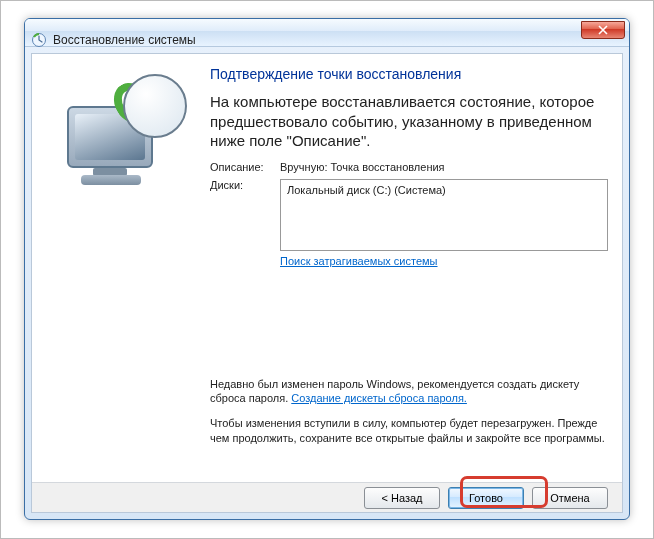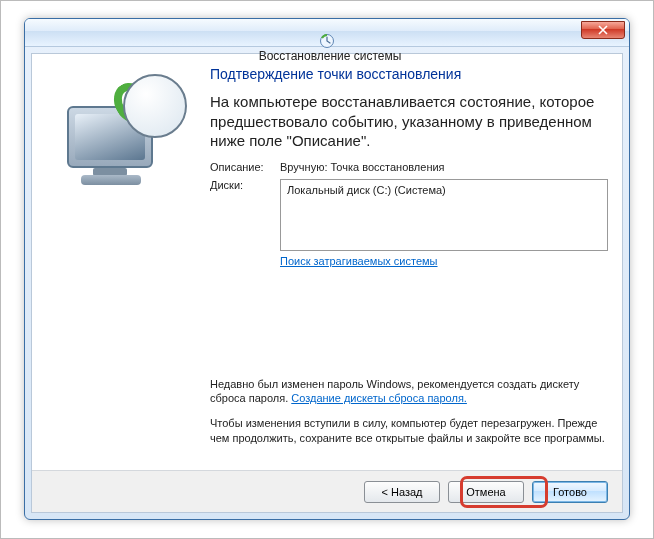--- a/index.html
+++ b/index.html
@@ -31,21 +31,20 @@
       overflow: hidden;
     }
     .titlebar {
       height: 28px;
       background: linear-gradient(180deg,#f6fbff 0%,#dfecfa 45%,#cde0f4 46%,#e8f3ff 100%);
       border-bottom: 1px solid #b5c9df;
       display: flex;
       align-items: center;
       padding: 14px 0 0 6px;
       position: relative;
-      flex-direction: column;
     }
     .titlebar-icon {
       width: 16px; height: 16px;
       margin-right: 6px;
       display: flex; align-items: center; justify-content: center;
     }
     .titlebar-title {
       font-size: 12px;
       color: #222;
     }
@@ -181,21 +180,21 @@
       padding-left: 70px;
       font-size: 11px;
     }
     .bottom-block {
       margin-top: 110px;
       font-size: 11px;
       line-height: 1.35;
     }
     .bottom-block p { margin-bottom: 10px; }
     .button-bar {
-      height: 42px;
+      height: 30px;
       border-top: 1px solid #d4d8dd;
       background: #f0f0f0;
       display: flex;
       align-items: center;
       justify-content: flex-end;
       padding: 0 14px;
       gap: 8px;
     }
     .btn {
       min-width: 76px;
@@ -281,19 +280,19 @@
           <p>
             <span>Недавно был изменен пароль Windows, рекомендуется создать дискету сброса пароля. </span><span class="link">Создание дискеты сброса пароля.</span>
           </p>
           <p>Чтобы изменения вступили в силу, компьютер будет перезагружен. Прежде чем продолжить, сохраните все открытые файлы и закройте все программы.</p>
         </div>
       </div>
     </div>
 
     <div class="button-bar">
       <button class="btn">&lt; Назад</button>
+      <button class="btn default">Готово</button>
       <button class="btn">Отмена</button>
-      <button class="btn default">Готово</button>
     </div>
   </div>
 </div>
 
 <div class="highlight-ring ring-finish"></div>
 
 </body></html>

